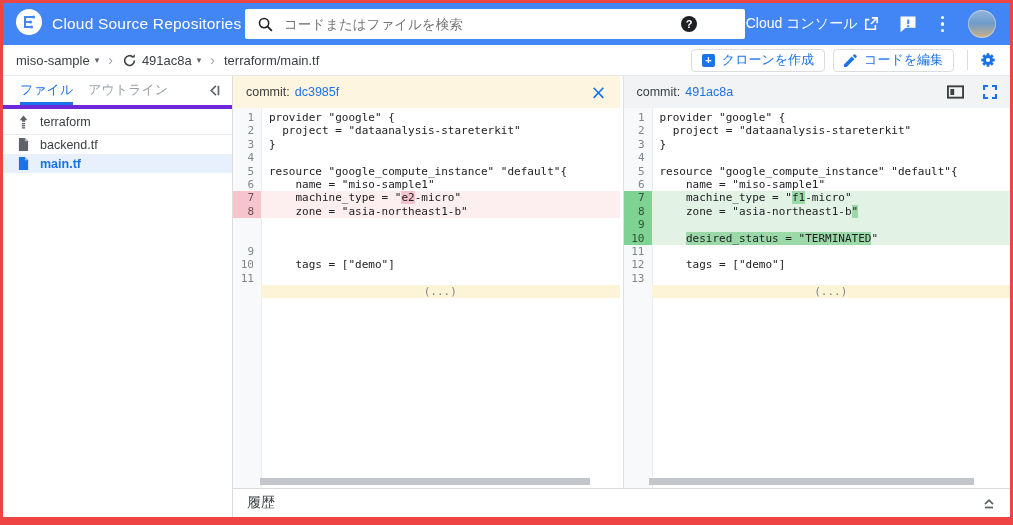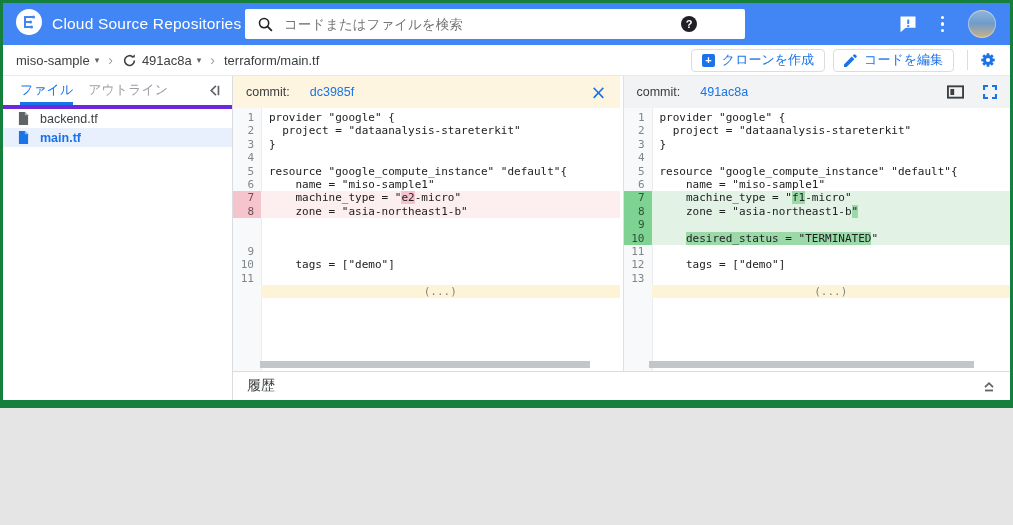--- a/index.html
+++ b/index.html
@@ -1,18 +1,18 @@
 <!DOCTYPE html>
 <html><head>
 <meta charset="utf-8">
 <style>
   * { box-sizing: border-box; margin: 0; padding: 0; }
   html,body { background:#e5e5e5; }
   body { font-family: "Liberation Sans", "DejaVu Sans", sans-serif; }
-  .frame { width:1013px; height:408px; background:#15803d; padding:3px 3px 8px 3px; margin:0 auto; }
+  .frame { width:1013px; height:525px; background:#ef4444; padding:3px 3px 8px 3px; margin:0 auto; }
   .app { width:100%; height:100%; background:#fff; display:flex; flex-direction:column; overflow:hidden; }
 
   
   .topbar { height:42px; background:#4285f4; display:flex; align-items:center; flex-shrink:0; }
   .brand { width:242px; display:flex; align-items:center; gap:10px; padding-left:13px; flex-shrink:0; }
   .brand-title { color:#fff; font-size:15.5px; white-space:nowrap; letter-spacing:.2px; }
   .searchbar { width:500px; height:30px; background:#fff; border-radius:2px; display:flex; align-items:center; padding:0 12px; }
   .searchbar input { border:none; outline:none; flex:1; font-size:13.5px; color:#202124; font-family:inherit; background:transparent; }
   .searchbar input::placeholder { color:#757575; }
   .help-badge { width:16px; height:16px; border-radius:50%; background:#202124; color:#fff; font-size:11px; font-weight:bold; display:flex; align-items:center; justify-content:center; margin-left:8px; margin-right:36px; cursor:pointer; }
@@ -47,21 +47,21 @@
   .tree-root { height:26px; border-bottom:1px solid #e8eaed; }
   .tree-file { height:19px; }
   .tree-file.selected { background:#e8f0fe; color:#1a73e8; font-weight:bold;text-align:right; }
   .ticon { width:15px; display:flex; justify-content:center; flex-shrink:0; }
 
   
   .diff-area { flex:1; display:flex; flex-direction:column; min-width:0; background:#fff; }
   .panels { flex:1; display:flex; min-height:0; }
   .panel { flex:1; display:flex; flex-direction:column; min-width:0; position:relative; }
   .panel-right { border-left:1px solid #e0e0e0; margin-left:3px; }
-  .panel-header { height:28px; display:flex; align-items:center; padding:16px 13px; font-size:12.5px; color:#3c4043; flex-shrink:0; gap:20px; }
+  .panel-header { height:28px; display:flex; align-items:center; padding:16px 13px; font-size:12.5px; color:#3c4043; flex-shrink:0; gap:5px; }
   .ph-left { background:#fdf5e0; }
   .ph-right { background:#f1f3f4; }
   .commit-link { color:#1a73e8; cursor:pointer; }
   .close-x { margin-left:auto; color:#1a73e8; font-size:19px; line-height:1; cursor:pointer; font-family:"DejaVu Sans", sans-serif; }
   .ph-icons { margin-left:auto; display:flex; align-items:center; gap:19px; }
   .ph-icons > span { cursor:pointer; display:flex; align-items:center; }
 
   .code-scroll { flex:1; position:relative; overflow:hidden; font-family:"DejaVu Sans Mono","Liberation Mono",monospace; font-size:11px; line-height:13.4px; color:#202124; padding-top:3px; }
   .code-scroll::before { content:""; position:absolute; left:0; top:0; bottom:0; width:28px; background:#f8f9fa; border-right:1px solid #ececec; }
   .code-row { display:flex; height:13.4px; white-space:pre; position:relative; }
@@ -110,20 +110,30 @@
       <span style="margin-right:10px;display:flex;">
         <svg width="17" height="17" viewBox="0 0 24 24">
               <circle cx="10" cy="10" r="6.5" fill="none" stroke="#202124" stroke-width="2.2"></circle>
               <line x1="15" y1="15" x2="21" y2="21" stroke="#202124" stroke-width="2.4"></line>
             </svg>
       </span>
       <input type="text" placeholder="コードまたはファイルを検索" style="">
       <span class="help-badge">?</span>
     </div>
     <div class="top-right">
+      <span class="console-link">
+        <span>Cloud コンソール</span>
+        <span style="display:flex;">
+          <svg width="14" height="14" viewBox="0 0 16 16">
+                <path d="M6 3 H2 v11 h11 V9" fill="none" stroke="#fff" stroke-width="1.8"></path>
+                <path d="M9 1 h6 v6" fill="none" stroke="#fff" stroke-width="1.8"></path>
+                <line x1="14.5" y1="1.5" x2="8" y2="8" stroke="#fff" stroke-width="1.8"></line>
+              </svg>
+        </span>
+      </span>
       <span style="display:flex;cursor:pointer;">
         <svg width="18" height="18" viewBox="0 0 24 24">
               <path d="M2 2 h20 v15 h-13 l-7 6 z" fill="#fff"></path>
               <rect x="11" y="6" width="2.6" height="6" fill="#4285f4"></rect>
               <rect x="11" y="13.4" width="2.6" height="2.6" fill="#4285f4"></rect>
             </svg>
       </span>
       <span class="more-dots">
             <i></i>
             <i></i>
@@ -188,20 +198,31 @@
         <span class="tab active">ファイル</span>
         <span class="tab inactive">アウトライン</span>
         <span class="collapse-btn">
           <svg width="15" height="15" viewBox="0 0 16 16">
                 <path d="M9.5 3 L4.5 8 l5 5" fill="none" stroke="#5f6368" stroke-width="1.8"></path>
                 <line x1="12.2" y1="3" x2="12.2" y2="13" stroke="#5f6368" stroke-width="1.8"></line>
               </svg>
         </span>
       </div>
       <div class="tree">
+        <div class="tree-row tree-root">
+          <span class="ticon">
+            <svg width="13" height="14" viewBox="0 0 14 14">
+                  <path d="M7 0 L11.2 5 H8.6 V6.8 H5.4 V5 H2.8 z" fill="#5f6368"></path>
+                  <rect x="5.2" y="8" width="3.6" height="1.5" fill="#5f6368"></rect>
+                  <rect x="5.2" y="10.3" width="3.6" height="1.5" fill="#5f6368"></rect>
+                  <rect x="5.2" y="12.6" width="3.6" height="1.4" fill="#5f6368"></rect>
+                </svg>
+          </span>
+          <span>terraform</span>
+        </div>
         <div class="tree-row tree-file">
           <span class="ticon">
             <svg width="11" height="13" viewBox="0 0 12 14">
                   <path d="M1 0 h6.5 L11 3.5 V14 H1 z" fill="#5f6368"></path>
                   <path d="M7.5 0 L11 3.5 H7.5 z" fill="#aeb2b7"></path>
                 </svg>
           </span>
           <span>backend.tf</span>
         </div>
         <div class="tree-row tree-file selected">

